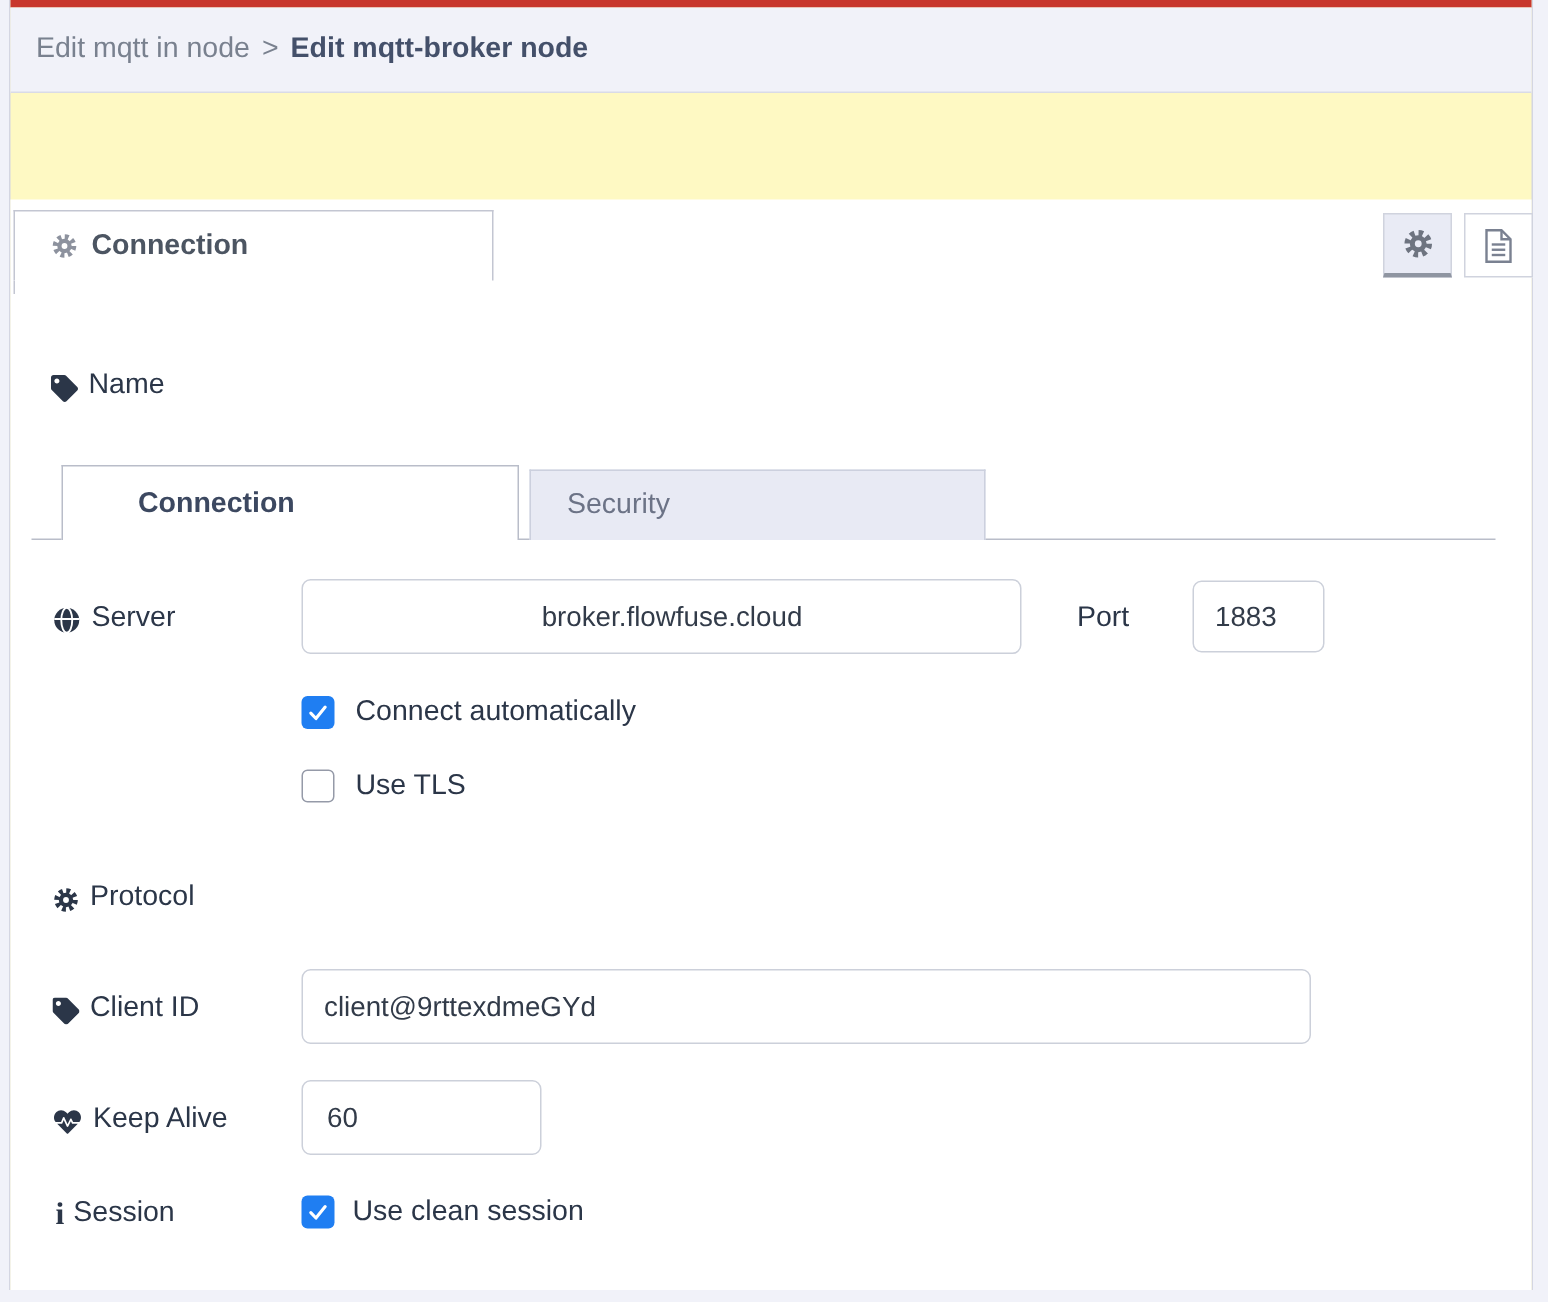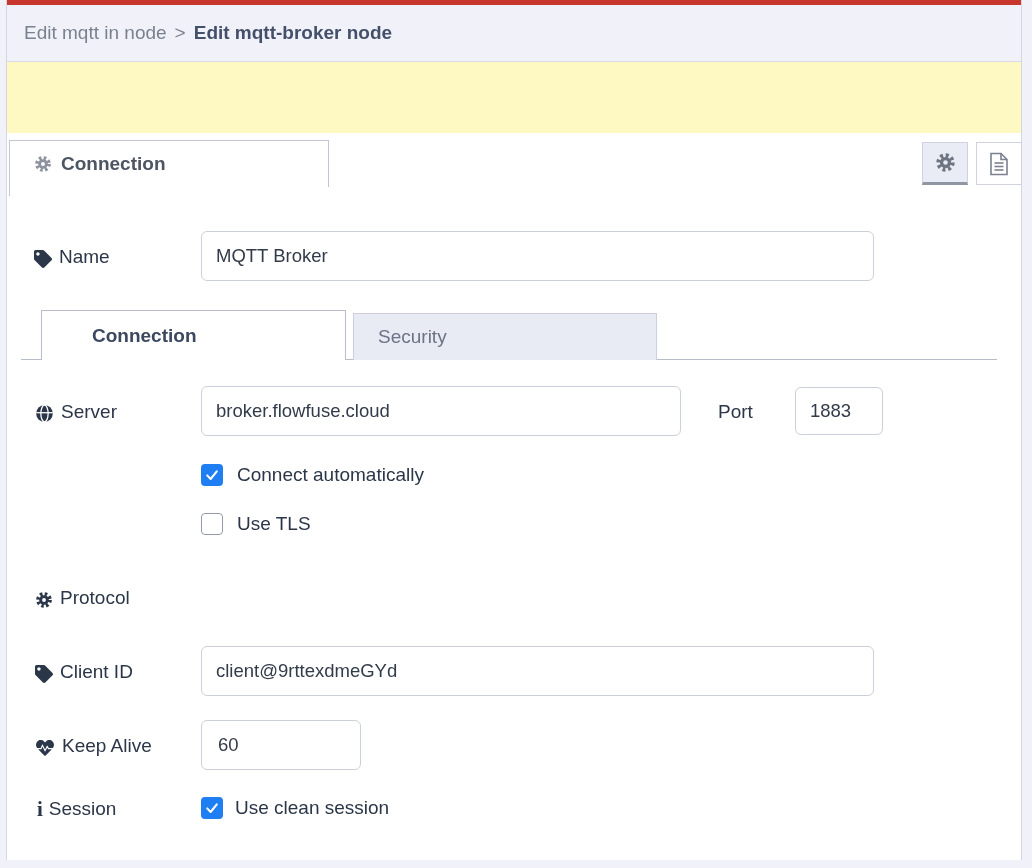--- a/index.html
+++ b/index.html
@@ -118,40 +118,39 @@
         <line x1="5.5" y1="18" x2="14.5" y2="18" stroke="#7a8191" stroke-width="1.6"></line>
       </svg>
     </div>
 
     <div class="field-label" style="left:27px; top:111px;">
       <svg width="18" height="18" viewBox="0 0 512 512">
         <path class="ic" fill-rule="evenodd" d="M0 252.118V48C0 21.49 21.49 0 48 0h204.118a48 48 0 0 1 33.941 14.059l211.882 211.882c18.745 18.745 18.745 49.137 0 67.882L293.823 497.941c-18.745 18.745-49.137 18.745-67.882 0L14.059 286.059A48 48 0 0 1 0 252.118zm112-188.118c-26.51 0-48 21.49-48 48s21.49 48 48 48 48-21.49 48-48-21.49-48-48-48z"></path>
       </svg>
       <span>Name</span>
     </div>
-    <input class="text-input" style="left: 194px; top: 98px; width: 673px; height: 50px;" value="MQTT Broker">
 
     <div class="subtabs">
       <div class="subtab active">
         <span>Connection</span>
       </div>
       <div class="subtab inactive security">
         <span>Security</span>
       </div>
     </div>
 
     <div class="field-label" style="left:28px; top:266px;">
       <svg width="19" height="19" viewBox="0 0 24 24">
         <circle cx="12" cy="12" r="10.5" class="ic"></circle>
         <ellipse cx="12" cy="12" rx="4.6" ry="10.5" fill="none" stroke="#ffffff" stroke-width="1.6"></ellipse>
         <line x1="1.5" y1="11" x2="22.5" y2="11" stroke="#ffffff" stroke-width="1.6"></line>
       </svg>
       <span>Server</span>
     </div>
-    <input class="text-input" style="left: 194px; top: 253px; width: 480px; height: 50px;" value="broker.flowfuse.cloud">
+    <input class="text-input" style="left: 194px; top: 253px; width: 480px; height: 50px; text-align: center;" value="broker.flowfuse.cloud">
     <div class="field-label" style="left:711px; top:266px;">
       <span>Port</span>
     </div>
     <input class="text-input" style="left: 788px; top: 254px; width: 88px; height: 48px;" value="1883">
 
     <div class="checkbox checked" style="left:194px; top:331px;">
       <svg width="16" height="16" viewBox="0 0 20 20">
         <polyline points="4,10.5 8.3,15 16,5.5" fill="none" stroke="#ffffff" stroke-width="2.6" stroke-linecap="round" stroke-linejoin="round"></polyline>
       </svg>
     </div>

